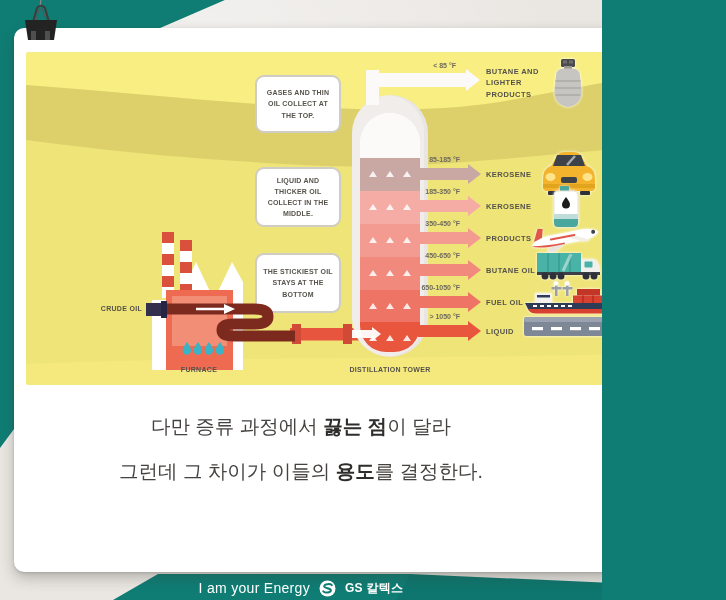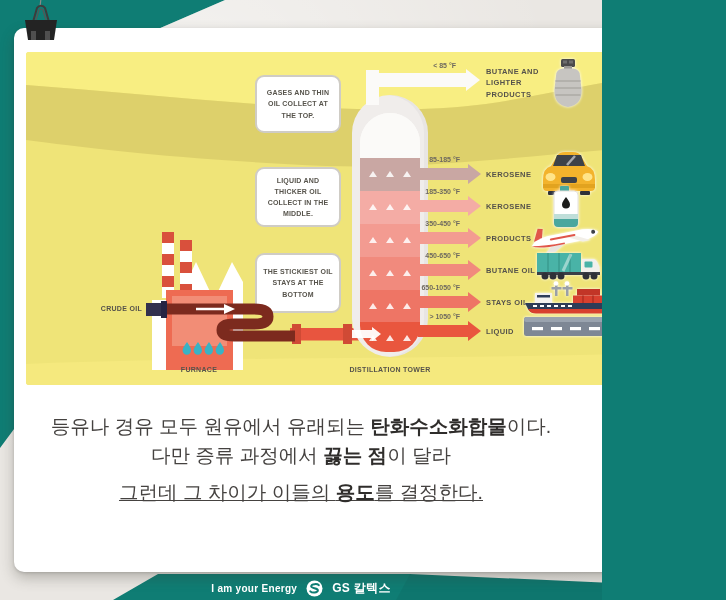--- a/index.html
+++ b/index.html
@@ -83,26 +83,26 @@
   .c4{background:#f18a7d;}  .h4{border-left-color:#f18a7d;}
   .c5{background:#ee7565;}  .h5{border-left-color:#ee7565;}
   .c6{background:#e9563e;}  .h6{border-left-color:#e9563e;}
 
   .icon{position:absolute;filter:drop-shadow(0 0 1.5px rgba(255,255,255,.95));}
 
   
   #caption{position:absolute;left:0;right:0;top:412px;text-align:center;color:#454240;
            font-size:19.5px;line-height:29px;}
   #caption b{color:#2f2d2b;}
-  .cap-line4{margin-top:8px;text-decoration:underline;}
+  .cap-line4{margin-top:16px;}
 
   
   #footer{position:absolute;left:0;right:0;top:576px;height:24px;display:flex;align-items:center;
           justify-content:center;gap:9px;color:#ffffff;}
-  #footer .slogan{font-size:10px;font-weight:bold;letter-spacing:.3px;}
+  #footer .slogan{font-size:14px;font-weight:normal;letter-spacing:.3px;}
   #footer .brand{font-size:12px;font-weight:bold;letter-spacing:.3px;}
 </style>
 </head>
 <body>
 
 <div id="stage">
 
   <div id="paper"></div>
   <div id="band-seam"></div>
 
@@ -228,21 +228,21 @@
   <div class="product" style="top:234px;">PRODUCTS</div>
 
   <div class="bar c4" style="top:264px;"></div>
   <div class="head h4" style="top:260px;"></div>
   <div class="temp" style="top:252px;">450-650 °F</div>
   <div class="product" style="top:266px;">BUTANE OIL</div>
 
   <div class="bar c5" style="top:296px;"></div>
   <div class="head h5" style="top:292px;"></div>
   <div class="temp" style="top:284px;">650-1050 °F</div>
-  <div class="product" style="top:298px;">STAYS OIL</div>
+  <div class="product" style="top:298px;">FUEL OIL</div>
 
   <div class="bar c6" style="top:325px;"></div>
   <div class="head h6" style="top:321px;"></div>
   <div class="temp" style="top:313px;">&gt; 1050 °F</div>
   <div class="product" style="top:327px;">LIQUID</div>
 
   <svg class="icon" style="left:548px;top:57px;" width="40" height="56" viewBox="0 0 40 56">
     <rect x="13" y="2" width="14" height="8" rx="1.5" fill="#4b4b4b"></rect>
     <rect x="15" y="3.5" width="4" height="3" fill="#6e6e6e"></rect>
     <rect x="21" y="3.5" width="4" height="3" fill="#6e6e6e"></rect>
@@ -329,21 +329,20 @@
   <svg class="icon" style="left:524px;top:315px;" width="82" height="24" viewBox="0 0 82 24">
     <rect x="0" y="2" width="82" height="19" rx="2.5" fill="#7e8795"></rect>
     <rect x="0" y="2" width="82" height="5" rx="2.5" fill="#9aa3af"></rect>
     <rect x="8" y="12" width="11" height="3.2" fill="#ffffff"></rect>
     <rect x="27" y="12" width="11" height="3.2" fill="#ffffff"></rect>
     <rect x="46" y="12" width="11" height="3.2" fill="#ffffff"></rect>
     <rect x="65" y="12" width="11" height="3.2" fill="#ffffff"></rect>
   </svg>
 
   <div id="caption">
-    <div><span>등유나 경유 모두 원유에서 유래되는 </span><b>탄화수소화합물</b><span>이다.</span></div>
     <div><span>다만 증류 과정에서 </span><b>끓는 점</b><span>이 달라</span></div>
     <div class="cap-line4"><span>그런데 그 차이가 이들의 </span><b>용도</b><span>를 결정한다.</span></div>
   </div>
 
   <div id="footer">
     <span class="slogan">I am your Energy</span>
     <svg width="17" height="17" viewBox="0 0 17 17">
       <circle cx="8.5" cy="8.5" r="8" fill="#ffffff"></circle>
       <path d="M12.8,5.2 C11.5,3.6 5.6,3.7 5.2,6.1 C4.8,8.6 12.2,7.7 11.9,10.4 C11.6,13 6,13.2 4.3,11.3" fill="none" stroke="#0f7d74" stroke-width="2" stroke-linecap="round"></path>
     </svg>

